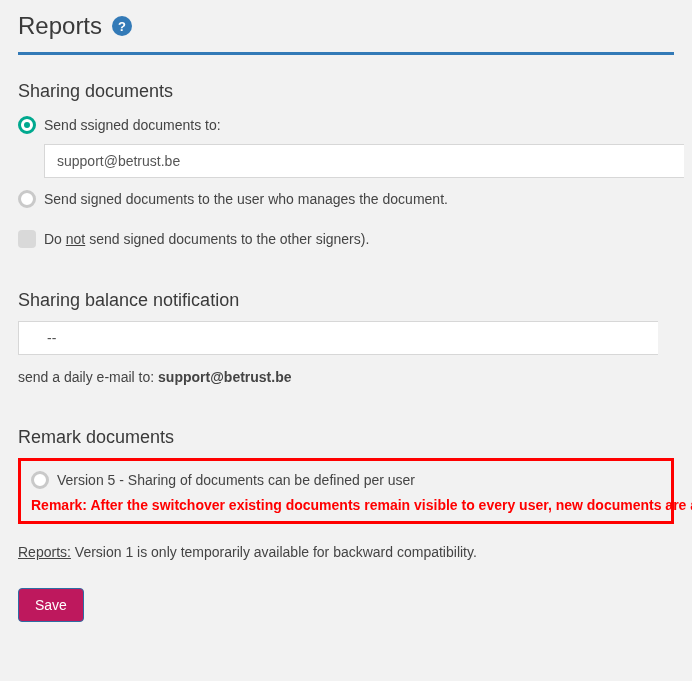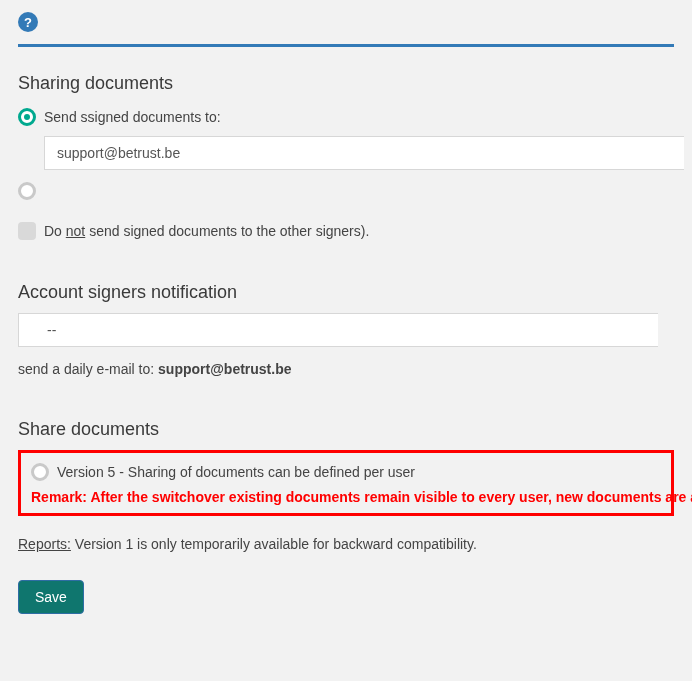--- a/index.html
+++ b/index.html
@@ -127,74 +127,76 @@
     white-space: nowrap;
     padding-top: 4px;
   }
   .remark-inline {
     font-size: 14px;
     color: #444;
     padding: 14px 0 0 0;
   }
   .remark-inline .u { text-decoration: underline; }
   .save-btn {
-    background: #0f766e;
+    background: #be185d;
     color: #fff;
     border: 1px solid #2e6da4;
     border-radius: 4px;
     padding: 8px 16px;
     font-size: 14px;
     cursor: pointer;
     margin-top: 22px;
   }
 </style>
 </head>
 <body>
 
 <div class="page">
 
   <div class="page-header">
+    <span class="page-title">Reports</span>
     <span class="help-icon">?</span>
   </div>
   <div class="hr"></div>
 
   
   <div class="section">
     <div class="section-title">Sharing documents</div>
 
     <div class="radio-row">
       <span class="radio selected"></span>
       <span>Send ssigned documents to:</span>
     </div>
     <div class="input">support@betrust.be</div>
 
     <div class="radio-row">
       <span class="radio"></span>
+      <span>Send signed documents to the user who manages the document.</span>
     </div>
 
     <div class="checkbox-row" style="padding-top:18px;">
       <span class="checkbox"></span>
       <span>
         <span>Do </span><span class="not-underline">not</span><span> send signed documents to the other signers).</span>
       </span>
     </div>
   </div>
 
   
   <div class="section">
-    <div class="section-title">Account signers notification</div>
+    <div class="section-title">Sharing balance notification</div>
     <div class="select" style="padding-left:28px;">--</div>
     <div class="small-label">
       <span>send a daily e-mail to: </span><span class="bold">support@betrust.be</span>
     </div>
   </div>
 
   
   <div class="section" style="padding-bottom:6px;">
-    <div class="section-title">Share documents</div>
+    <div class="section-title">Remark documents</div>
 
     <div class="remark-box">
       <div class="radio-row">
         <span class="radio"></span>
         <span>Version 5 - Sharing of documents can be defined per user</span>
       </div>
       <div class="remark-text">Remark: After the switchover existing documents remain visible to every user, new documents are assigned</div>
     </div>
 
 

